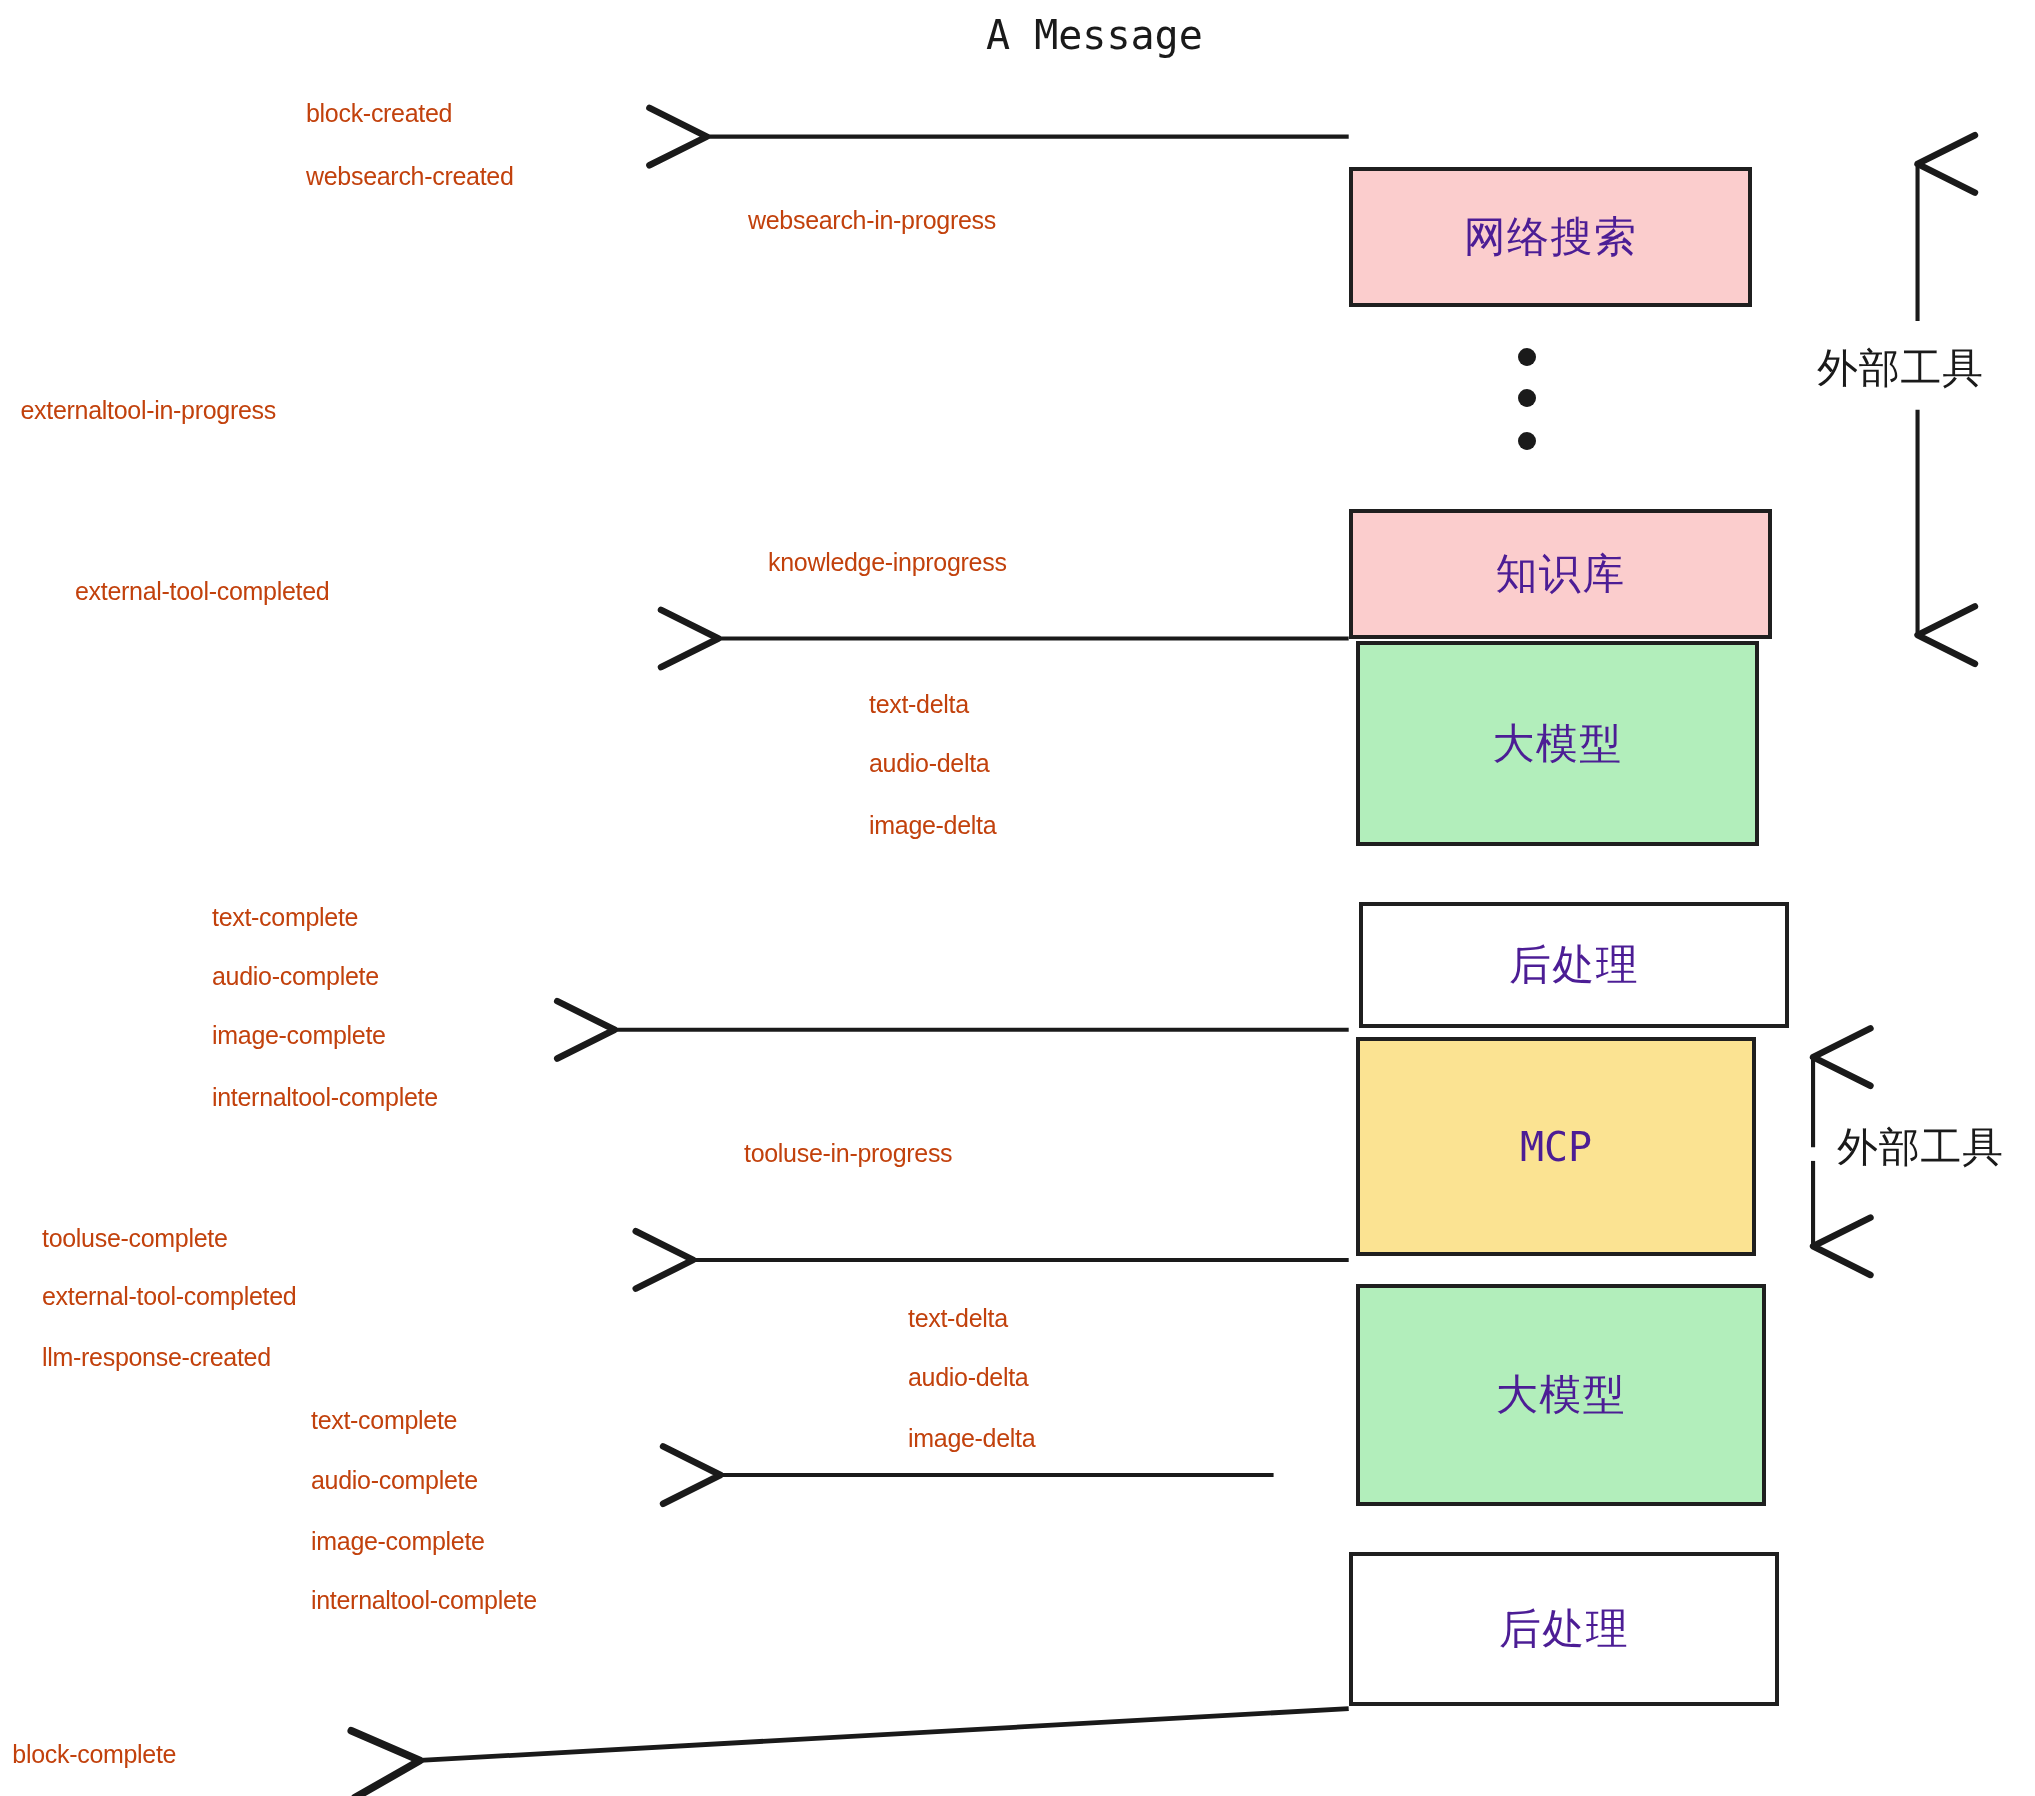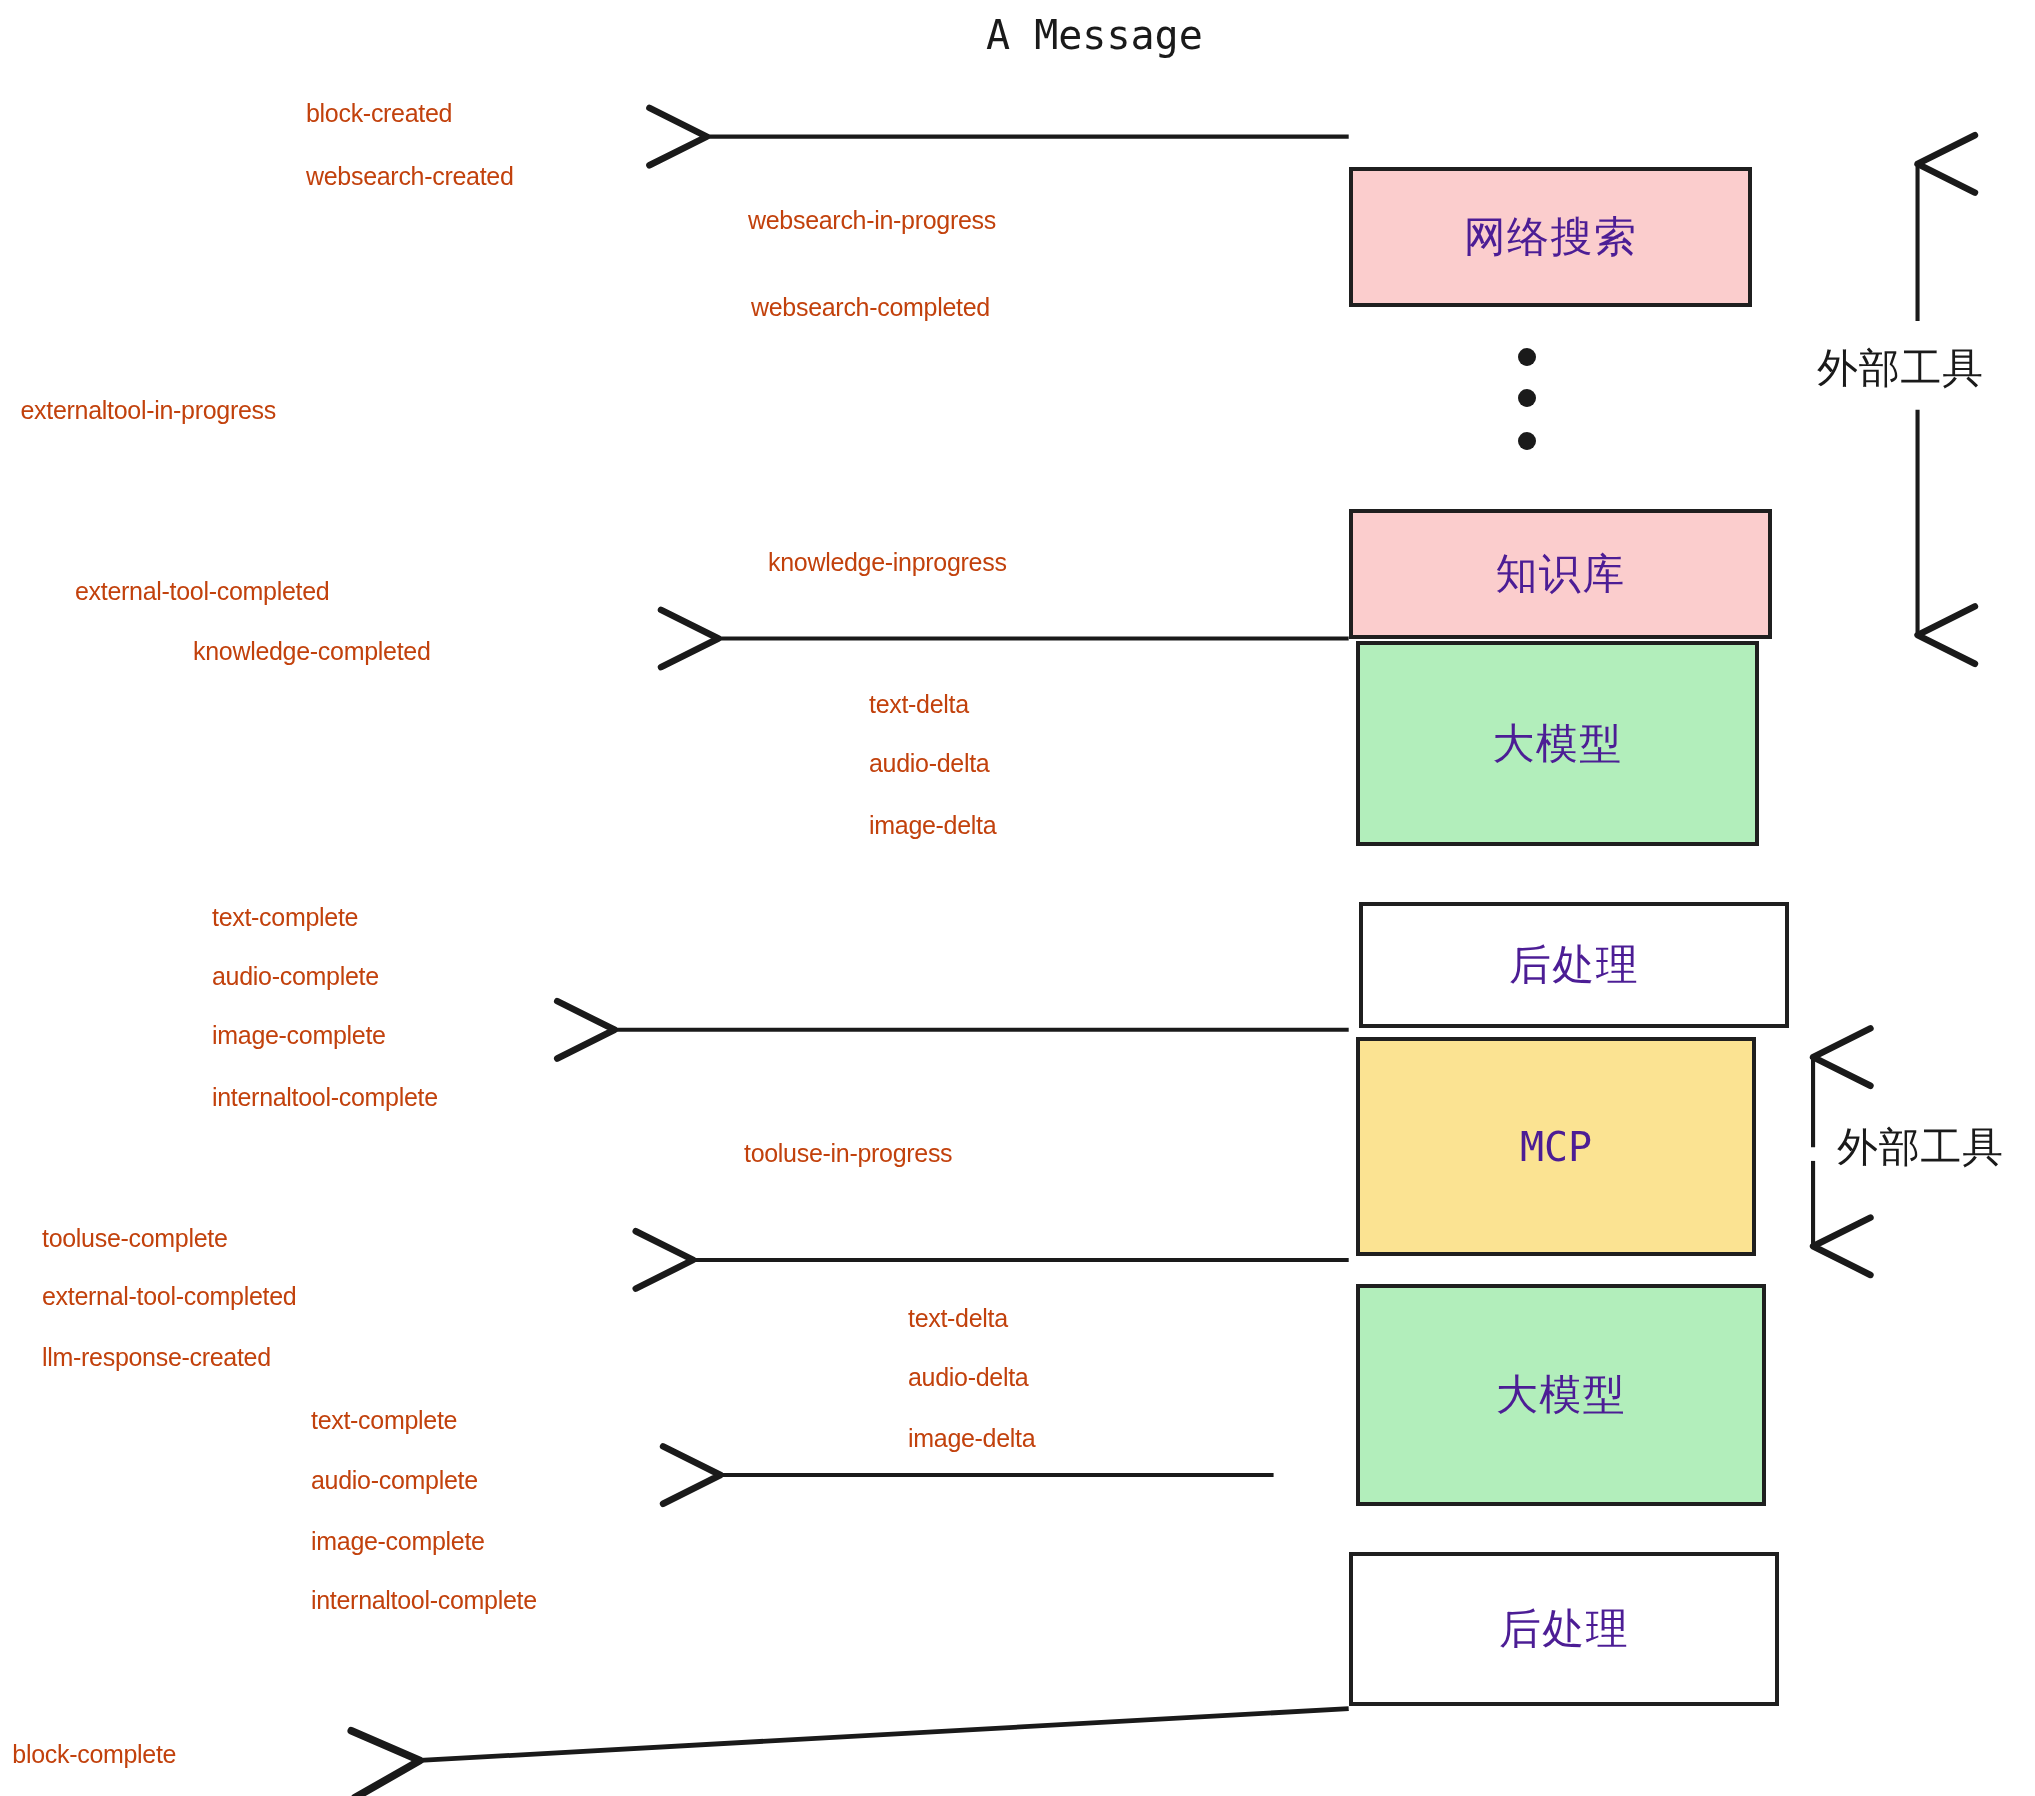--- a/index.html
+++ b/index.html
@@ -144,26 +144,24 @@
   <div class="node" style="left:1349px; top:1552px; width:430px; height:154px; background:#ffffff;">
     <span>后处理</span>
   </div>
 
   <div class="grouplabel" style="left:1817px; top:341px;">外部工具</div>
   <div class="grouplabel" style="left:1837px; top:1120px;">外部工具</div>
 
   <div class="evt" style="left:306px; top:101px;">block-created</div>
   <div class="evt" style="left:306px; top:164px;">websearch-created</div>
   <div class="evt" style="left:748px; top:208px;">websearch-in-progress</div>
-  <div class="evt" style="left:751px; top:295px;">websearch-completed</div>
   <div class="evt" style="left:20.5px; top:398px;">externaltool-in-progress</div>
 
   <div class="evt" style="left:768px; top:550px;">knowledge-inprogress</div>
   <div class="evt" style="left:75px; top:579px;">external-tool-completed</div>
-  <div class="evt" style="left:193px; top:639px;">knowledge-completed</div>
 
   <div class="evt" style="left:869px; top:692px;">text-delta</div>
   <div class="evt" style="left:869px; top:751px;">audio-delta</div>
   <div class="evt" style="left:869px; top:813px;">image-delta</div>
 
   <div class="evt" style="left:212px; top:905px;">text-complete</div>
   <div class="evt" style="left:212px; top:964px;">audio-complete</div>
   <div class="evt" style="left:212px; top:1023px;">image-complete</div>
   <div class="evt" style="left:212px; top:1085px;">internaltool-complete</div>
   <div class="evt" style="left:744px; top:1141px;">tooluse-in-progress</div>

